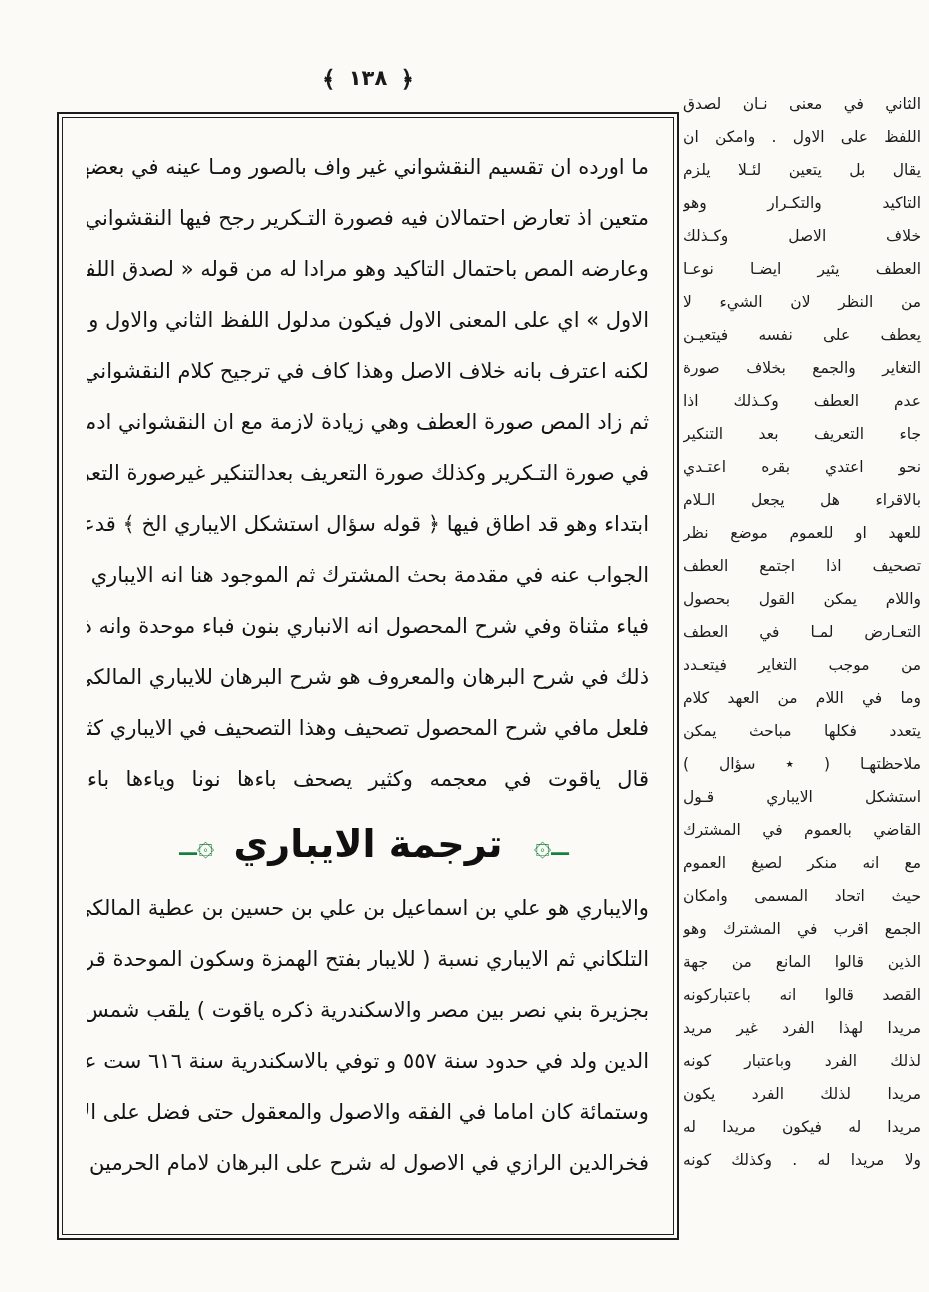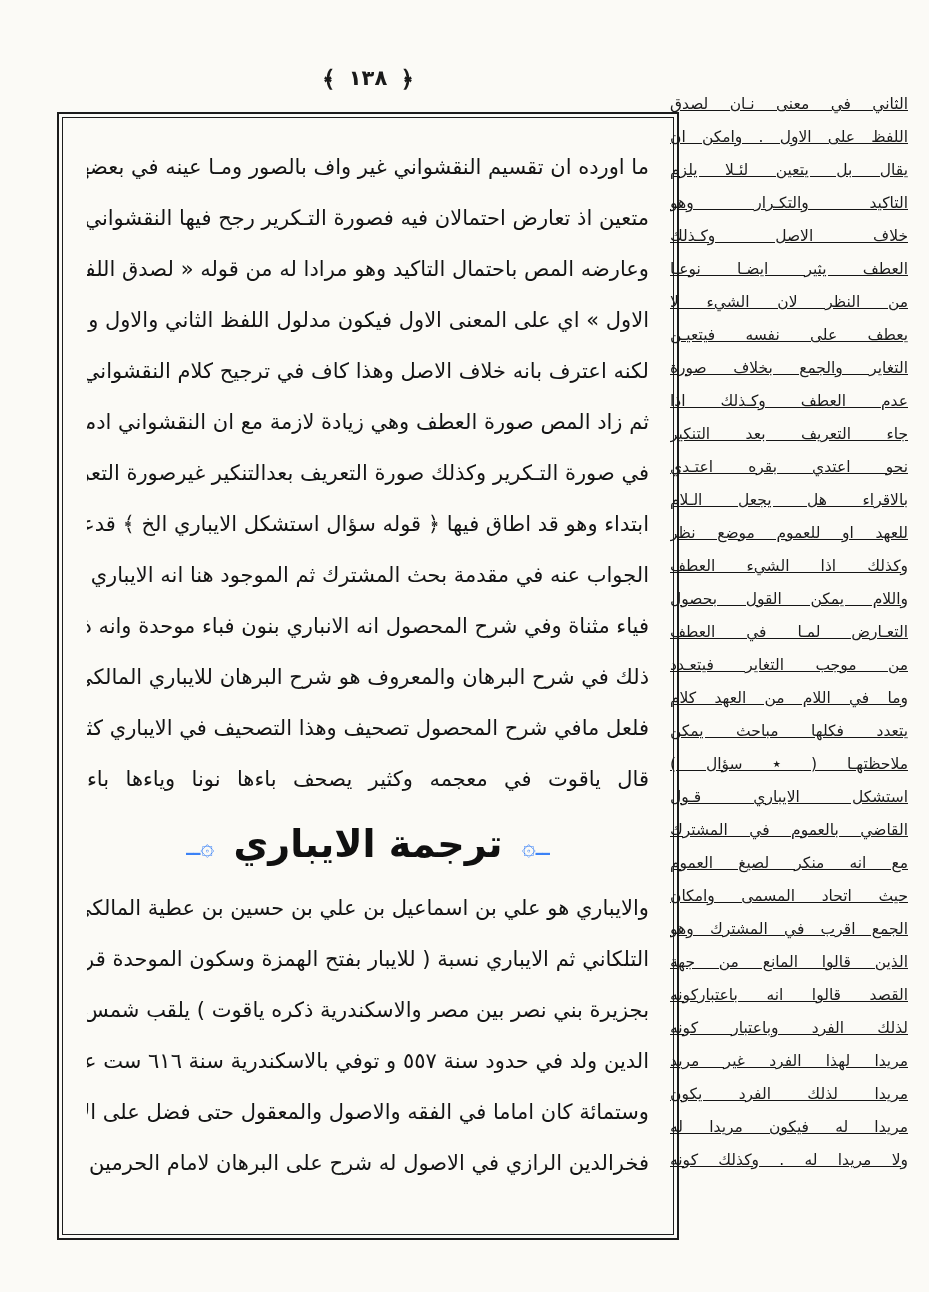--- a/index.html
+++ b/index.html
@@ -74,33 +74,33 @@
     white-space: nowrap;
     overflow: hidden;
   }
   .heading {
     font-size: 38px;
     font-weight: bold;
     padding: 0 14px;
     color: #101010;
   }
   .orn {
-    font-size: 24px;
-    color: #3b82f6;
+    font-size: 30px;
+    color: #15803d;
     vertical-align: 2px;
+    margin-left: 12px;
   }
 
   
   .margin-col {
     position: absolute;
     top: 88px;
-    right: 21px;
+    right: 8px;
     width: 238px;
     direction: rtl;
-    text-decoration: underline;
   }
   .nline {
     height: 33px;
     line-height: 33px;
     font-size: 15.5px;
     color: #1b1b1b;
     text-align: justify;
     text-align-last: justify;
     overflow: hidden;
     white-space: nowrap;
@@ -162,34 +162,34 @@
       <div class="nline">خلاف الاصل وكـذلك</div>
       <div class="nline">العطف يثير ايضـا نوعـا</div>
       <div class="nline">من النظر لان الشيء لا</div>
       <div class="nline">يعطف على نفسه فيتعيـن</div>
       <div class="nline">التغاير والجمع بخلاف صورة</div>
       <div class="nline">عدم العطف وكـذلك اذا</div>
       <div class="nline">جاء التعريف بعد التنكير</div>
       <div class="nline">نحو اعتدي بقره اعتـدي</div>
       <div class="nline">بالاقراء هل يجعل الـلام</div>
       <div class="nline">للعهد او للعموم موضع نظر</div>
-      <div class="nline">وكذلك اذا الشيء العطف</div>
+      <div class="nline">تصحيف اذا اجتمع العطف</div>
       <div class="nline">واللام يمكن القول بحصول</div>
       <div class="nline">التعـارض لمـا في العطف</div>
       <div class="nline">من موجب التغاير فيتعـدد</div>
       <div class="nline">وما في اللام من العهد كلام</div>
       <div class="nline">يتعدد فكلها مباحث يمكن</div>
       <div class="nline">ملاحظتهـا ( ٭ سؤال )</div>
       <div class="nline">استشكل الايباري قـول</div>
       <div class="nline">القاضي بالعموم في المشترك</div>
       <div class="nline">مع انه منكر لصيغ العموم</div>
       <div class="nline">حيث اتحاد المسمى وامكان</div>
       <div class="nline">الجمع اقرب في المشترك وهو</div>
       <div class="nline">الذين قالوا المانع من جهة</div>
       <div class="nline">القصد قالوا انه باعتباركونه</div>
+      <div class="nline">مريدا لهذا الفرد غير مريد</div>
       <div class="nline">لذلك الفرد وباعتبار كونه</div>
-      <div class="nline">مريدا لهذا الفرد غير مريد</div>
       <div class="nline">مريدا لذلك الفرد يكون</div>
       <div class="nline">مريدا له فيكون مريدا له</div>
       <div class="nline">ولا مريدا له . وكذلك كونه</div>
     </div>
 
 </div>
 
 </body></html>

